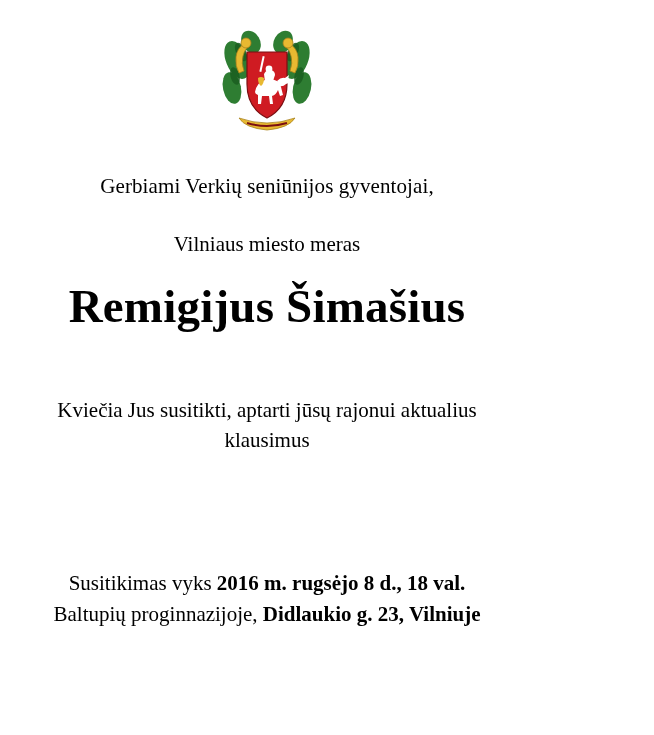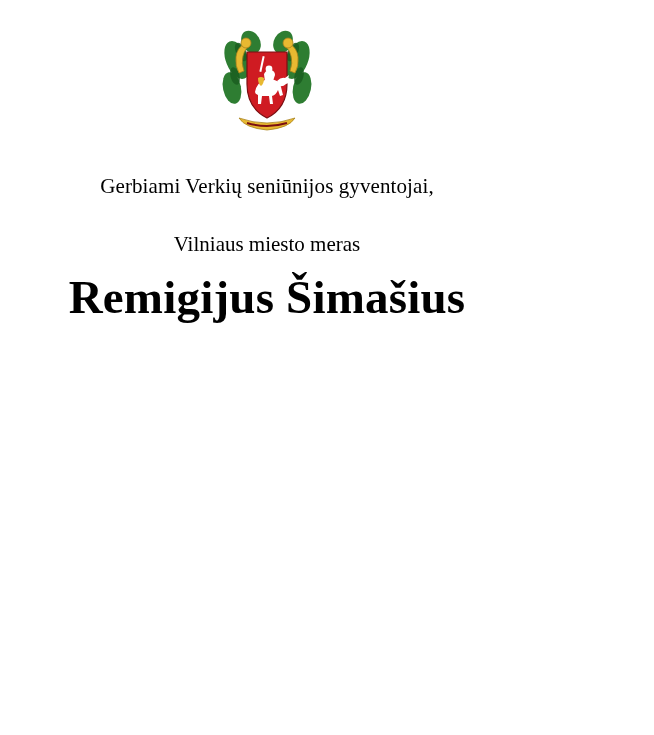--- a/index.html
+++ b/index.html
@@ -41,21 +41,21 @@
     text-align: center;
     letter-spacing: 0.1px;
   }
   .mayor-role {
     margin-top: 32px;
     font-size: 21px;
     font-weight: normal;
     text-align: center;
   }
   .mayor-name {
-    margin-top: 15px;
+    margin-top: 24px;
     font-size: 47px;
     font-weight: bold;
     text-align: center;
     line-height: 1.1;
     letter-spacing: 0.2px;
   }
   .invite {
     margin-top: 62px;
     font-size: 21px;
     line-height: 1.45;
@@ -121,15 +121,27 @@
       <path d="M30 93 q20 6 40 0" stroke="#7a0f12" stroke-width="2" fill="none"></path>
     </svg>
   </div>
 
   <div class="greeting">Gerbiami Verkių seniūnijos gyventojai,</div>
 
   <div class="mayor-role">Vilniaus miesto meras</div>
 
   <div class="mayor-name">Remigijus Šimašius</div>
 
+  <div class="invite">
+    <div>Kviečia Jus susitikti, aptarti jūsų rajonui aktualius</div>
+    <div>klausimus</div>
+  </div>
 
+  <div class="details">
+    <div>
+      <span>Susitikimas vyks </span><span class="b">2016 m. rugsėjo 8 d., 18 val.</span>
+    </div>
+    <div>
+      <span>Baltupių proginnazijoje, </span><span class="b">Didlaukio g. 23, Vilniuje</span>
+    </div>
+  </div>
 
 </div>
 
 </body></html>

